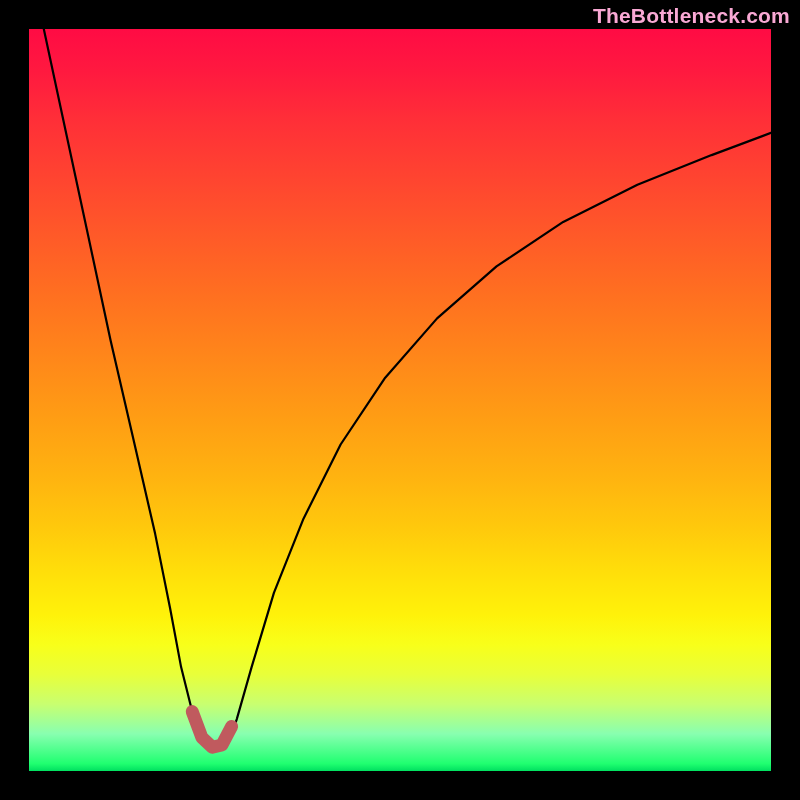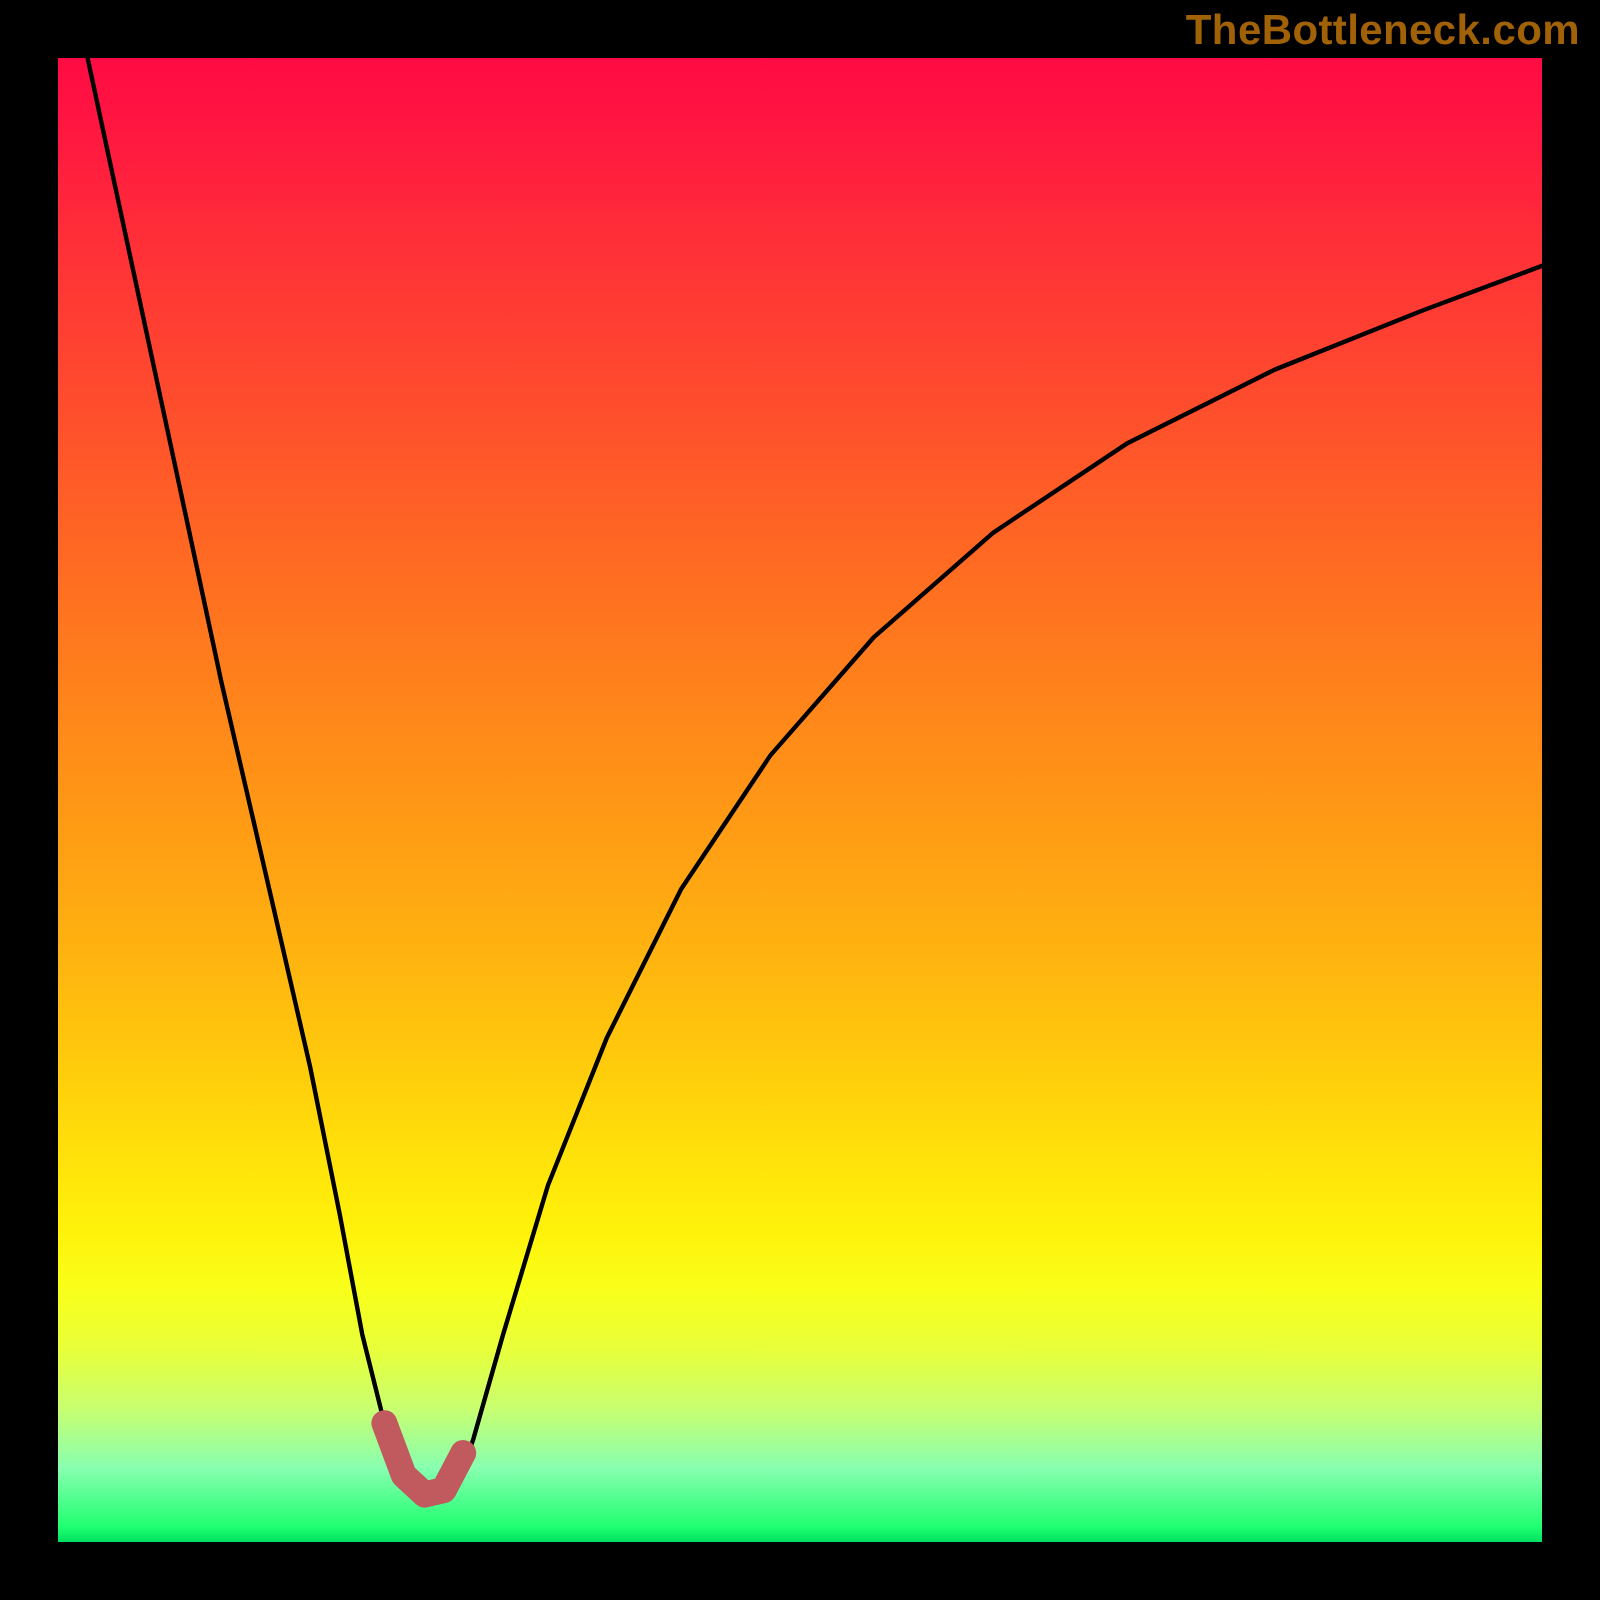--- a/index.html
+++ b/index.html
@@ -59,21 +59,21 @@
   svg.marker {
     position: absolute;
     inset: 0;
     width: 742px;
     height: 742px;
   }
   .watermark {
     position: absolute;
     top: 4px;
     right: 10px;
-    color: #a16207;
+    color: #f9a8d4;
     font-size: 21px;
     font-weight: 600;
     letter-spacing: 0.2px;
     user-select: none;
   }
 </style>
 </head>
 <body>
 
 <div class="stage">

